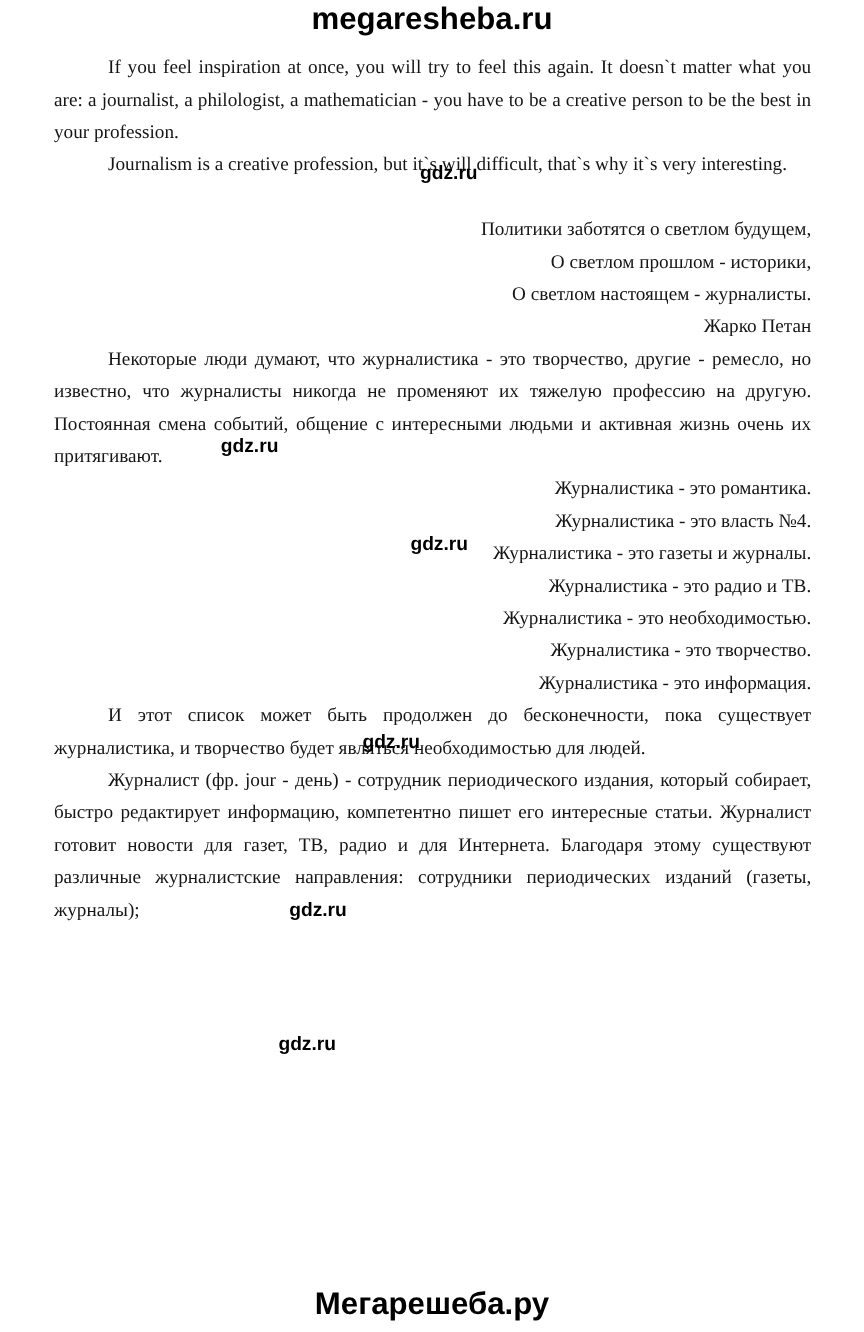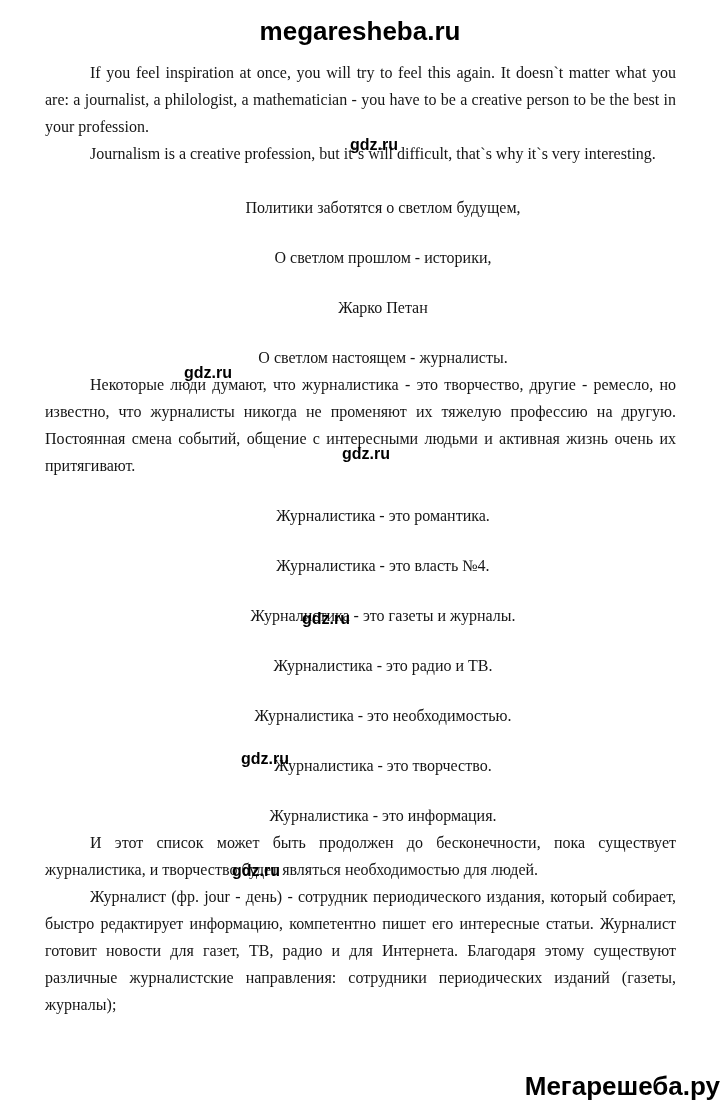--- a/index.html
+++ b/index.html
@@ -8,21 +8,21 @@
     background: #ffffff;
     font-family: "Liberation Serif", serif;
   }
   .page {
     position: relative;
     width: 720px; height: 1110px;
     background: #ffffff;
     overflow: hidden;
   }
   .site-header {
-    padding-top: 16px;
+    padding-top: 0;
     text-align: center;
     font-family: "Liberation Sans", sans-serif;
     font-weight: bold;
     font-size: 26px;
     letter-spacing: 0px;
     color: #000000;
   }
   .content {
     margin: 12px 44px 0 45px;
     font-size: 16px;
@@ -30,28 +30,27 @@
     color: #151515;
     text-align: justify;
   }
   .content p {
     margin: 0;
     text-indent: 45px;
   }
   .poem { margin-top: 27px; }
   .poem div, .list div {
     text-indent: 45px;
-    text-align: center;
-    margin-top: 23px;
+    text-align: right;
   }
   .site-footer {
     position: absolute;
     left: 0; right: 0;
     bottom: 8px;
-    text-align: right;
+    text-align: center;
     font-family: "Liberation Sans", sans-serif;
     font-weight: bold;
     font-size: 26px;
     color: #000000;
   }
   .watermark {
     position: absolute;
     font-family: "Liberation Sans", sans-serif;
     font-weight: bold;
     font-size: 16px;
@@ -69,22 +68,22 @@
 
   <div class="content">
 
     <p>If you feel inspiration at once, you will try to feel this again. It doesn`t matter what you are: a journalist, a philologist, a mathematician - you have to be a creative person to be the best in your profession.</p>
 
     <p>Journalism is a creative profession, but it`s will difficult, that`s why it`s very interesting.</p>
 
     <div class="poem">
       <div>Политики заботятся о светлом будущем,</div>
       <div>О светлом прошлом - историки,</div>
+      <div>О светлом настоящем - журналисты.</div>
       <div>Жарко Петан</div>
-      <div>О светлом настоящем - журналисты.</div>
     </div>
 
 
     <p>Некоторые люди думают, что журналистика - это творчество, другие - ремесло, но известно, что журналисты никогда не променяют их тяжелую профессию на другую. Постоянная смена событий, общение с интересными людьми и активная жизнь очень их притягивают.</p>
 
 
     <div class="list">
       <div>Журналистика - это романтика.</div>
       <div>Журналистика - это власть №4.</div>
       <div>Журналистика - это газеты и журналы.</div>

